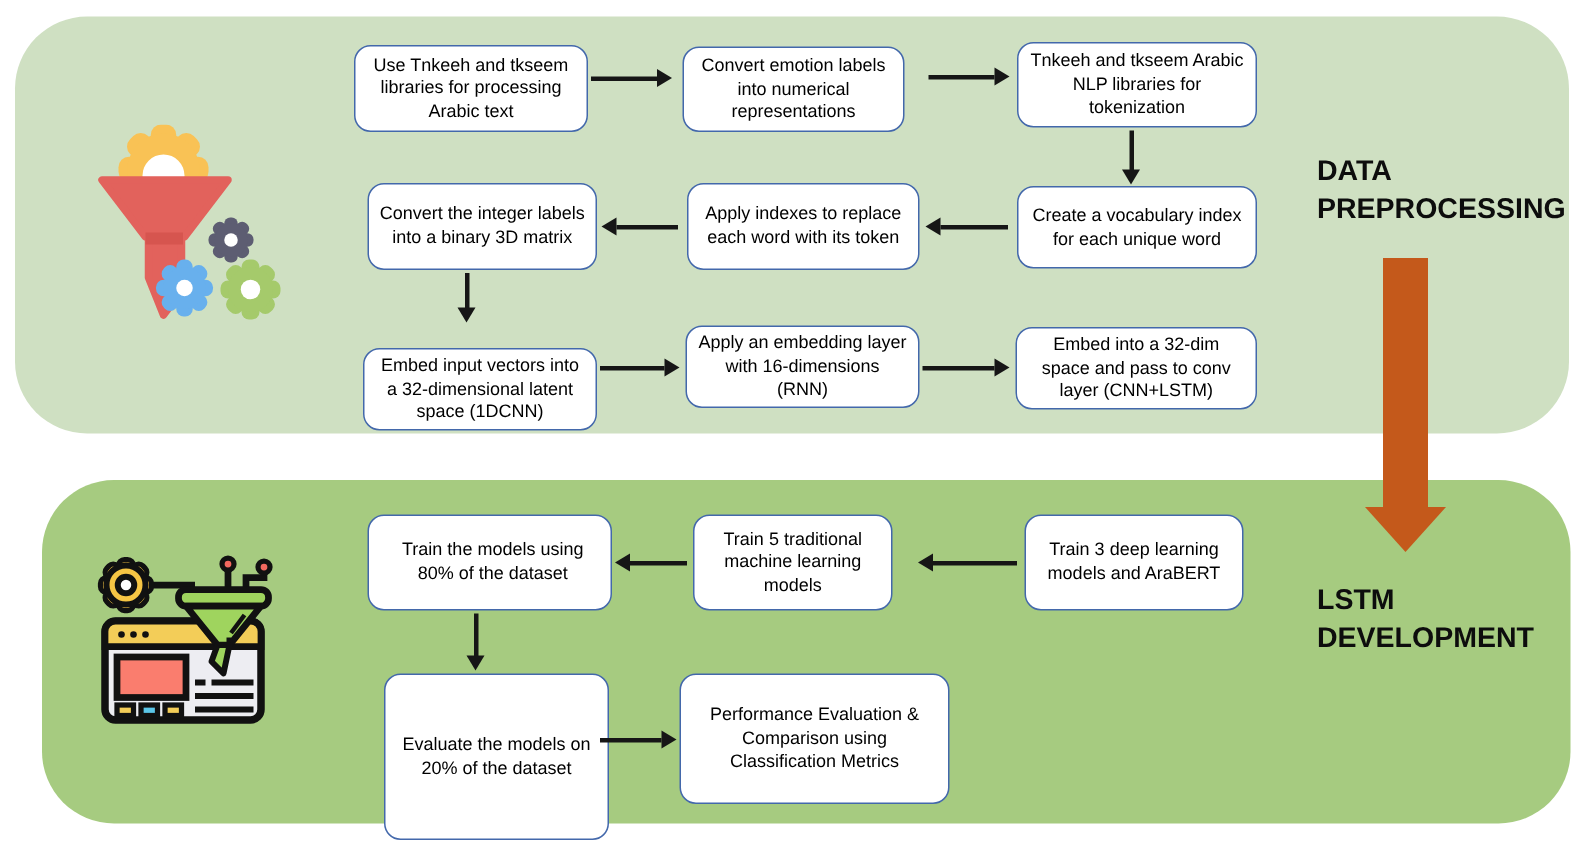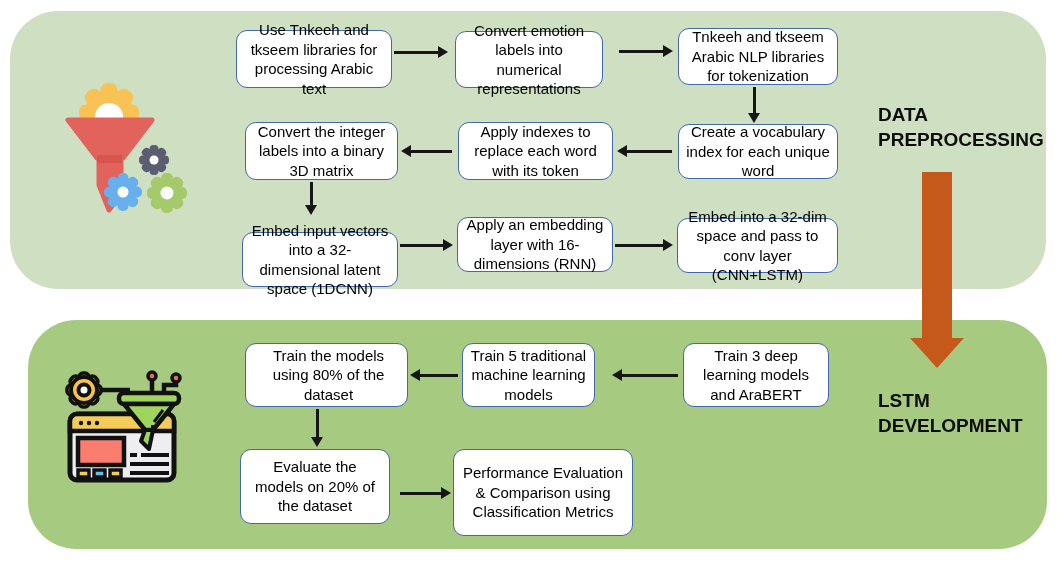--- a/index.html
+++ b/index.html
@@ -6,21 +6,21 @@
   #canvas{
     position:relative;width:1061px;height:566px;background:#fff;overflow:hidden;
     font-family:"Liberation Sans",sans-serif;
   }
   .stage{position:absolute;border-radius:48px;}
   .stage1{left:10px;top:11px;width:1036px;height:278px;background:#cfe0c2;}
   .stage2{left:28px;top:320px;width:1019px;height:229px;background:#a6cb80;}
   .box{
     position:absolute;background:#fff;border:1.6px solid #4368ab;border-radius:11px;
     display:flex;align-items:center;justify-content:center;text-align:center;
-    font-size:15px;line-height:1.3;color:#000;padding:2px 7px;box-sizing:border-box;
+    font-size:12px;line-height:1.3;color:#000;padding:2px 7px;box-sizing:border-box;
   }
   .stage-label{
     position:absolute;font-weight:bold;font-size:19px;line-height:1.32;color:#0d0d0d;
   }
   
   .ah{position:absolute;height:2.6px;background:#161616;}
   .ah::after{content:'';position:absolute;top:-5.2px;width:0;height:0;border:6.5px solid transparent;}
   .ah.right::after{right:-10px;border-left:10px solid #161616;border-right:0;}
   .ah.left::after{left:-10px;border-right:10px solid #161616;border-left:0;}
   
@@ -125,21 +125,21 @@
   <div class="box" style="left:245px;top:122px;width:153px;height:58px;">Convert the integer labels into a binary 3D matrix</div>
   <div class="box" style="left:458px;top:122px;width:155px;height:58px;">Apply indexes to replace each word with its token</div>
   <div class="box" style="left:678px;top:124px;width:160px;height:55px;">Create a vocabulary index for each unique word</div>
   <div class="box" style="left:242px;top:217px;width:156px;height:55px;margin-top:15px;">Embed input vectors into a 32-dimensional latent space (1DCNN)</div>
   <div class="box" style="left:457px;top:217px;width:156px;height:55px;">Apply an embedding layer with 16-dimensions (RNN)</div>
   <div class="box" style="left:677px;top:218px;width:161px;height:55px;">Embed into a 32-dim space and pass to conv layer (CNN+LSTM)</div>
 
   <div class="box" style="left:245px;top:343px;width:163px;height:64px;padding-left:11px;">Train the models using 80% of the dataset</div>
   <div class="box" style="left:462px;top:343px;width:133px;height:64px;">Train 5 traditional machine learning models</div>
   <div class="box" style="left:683px;top:343px;width:146px;height:64px;">Train 3 deep learning models and AraBERT</div>
-  <div class="box" style="left:240px;top:449px;width:150px;height:75px;">Evaluate the models on 20% of the dataset</div>
+  <div class="box" style="left:256px;top:449px;width:150px;height:111px;">Evaluate the models on 20% of the dataset</div>
   <div class="box" style="left:453px;top:449px;width:180px;height:87px;">Performance Evaluation &amp; Comparison using Classification Metrics</div>
 
   <div class="stage-label" style="left:878px;top:102px;width:185px;">DATA PREPROCESSING</div>
   <div class="stage-label" style="left:878px;top:388px;width:170px;">LSTM DEVELOPMENT</div>
 
   <div class="ah right" style="left:394px;top:51px;width:44px;"></div>
   <div class="ah right" style="left:619px;top:50px;width:44px;"></div>
 
   <div class="av" style="left:753px;top:87px;height:27px;"></div>
 

